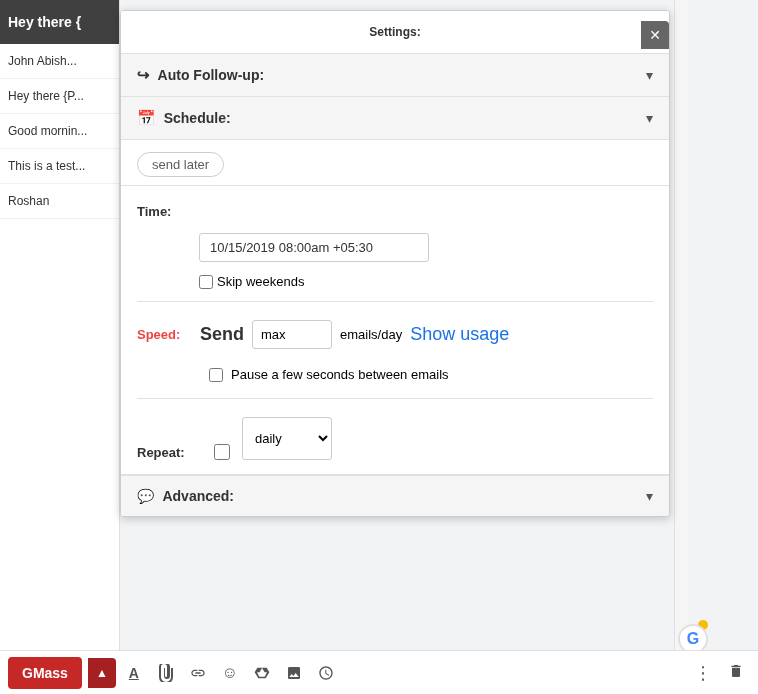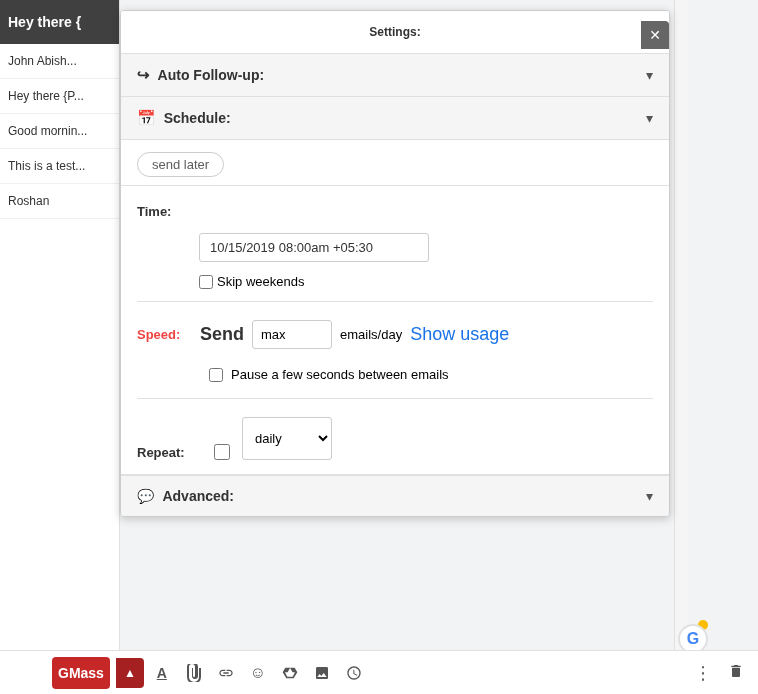--- a/index.html
+++ b/index.html
@@ -337,28 +337,27 @@
       display: flex;
       align-items: center;
       padding: 0 8px;
       gap: 4px;
     }
     .gmass-btn {
       background: #c62828;
       color: #fff;
       border: none;
       border-radius: 4px;
-      padding: 8px 6px;
+      padding: 8px 14px;
       font-size: 14px;
       font-weight: bold;
       cursor: pointer;
       display: flex;
       align-items: center;
       gap: 6px;
-      margin-left: 44px;
     }
     .gmass-arrow {
       background: #a52020;
       color: #fff;
       border: none;
       border-radius: 0 4px 4px 0;
       padding: 8px 8px;
       font-size: 12px;
       cursor: pointer;
       margin-left: 2px;

